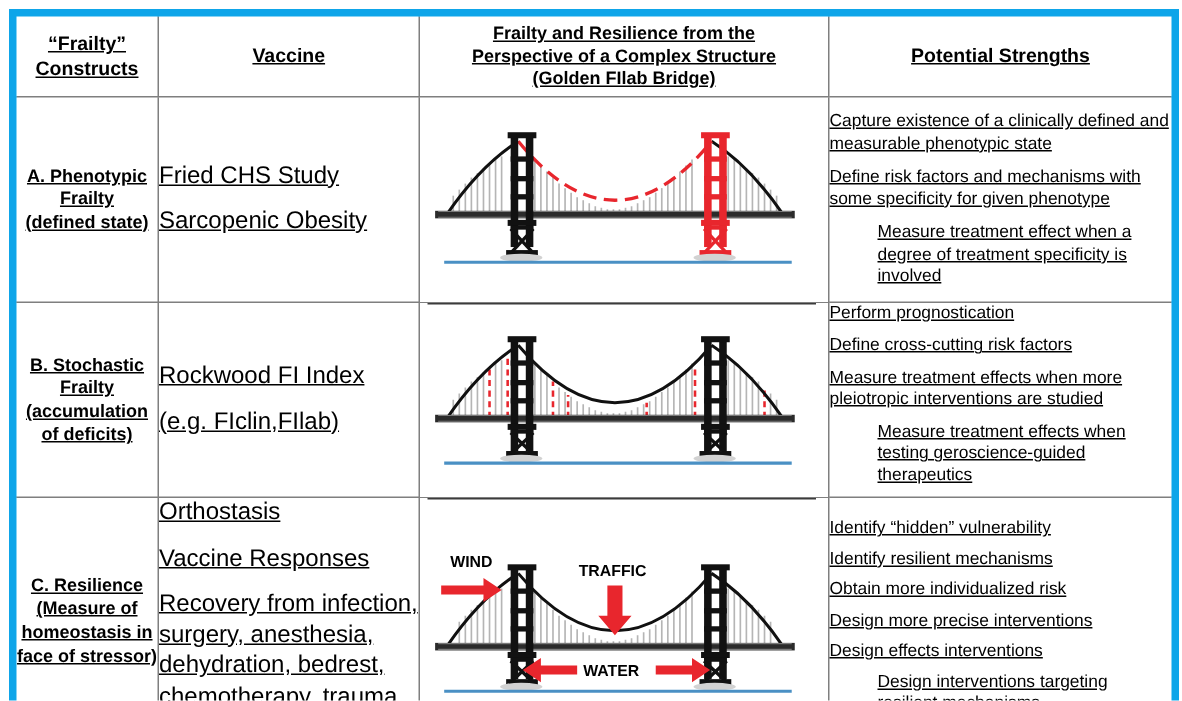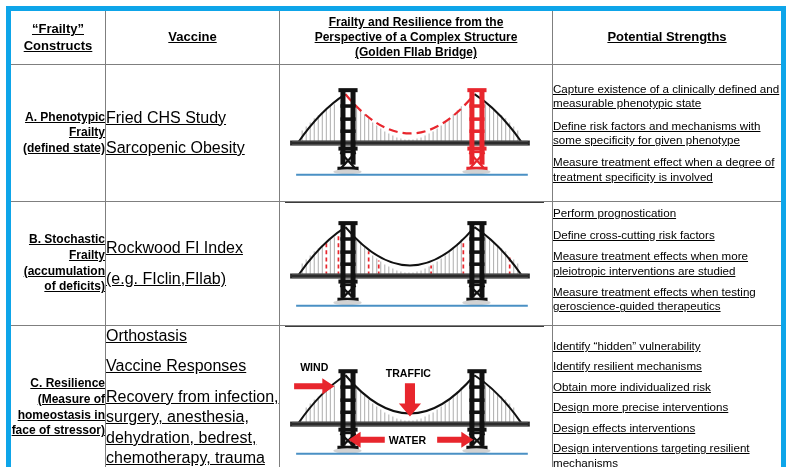--- a/index.html
+++ b/index.html
@@ -54,21 +54,21 @@
     font-size: 13px;
     line-height: 1.25;
     padding: 6px 4px 7px 4px;
     height: 56px;
     box-sizing: border-box;
   }
   .hdr-sm { font-size: 12px; }
 
   
   .construct {
-    text-align: right;
+    text-align: center;
     font-weight: bold;
     font-size: 12px;
     line-height: 1.3;
     padding: 4px 3px;
   }
 
   
   .examples {
     font-size: 16px;
     line-height: 1.28;
@@ -79,21 +79,21 @@
   .examples .ex-line:last-child { margin-bottom: 0; }
 
   
   .strengths {
     font-size: 11.6px;
     line-height: 1.25;
     padding: 7px 6px 7px 10px;
     vertical-align: middle;
   }
   .strengths .st-line { margin-bottom: 8px; }
-  .strengths .st-line:last-child { margin-bottom: 0; }
+  .strengths .st-line:last-child { margin-bottom: 0; margin-left: 32px; }
 
   .strengths.tight .st-line { margin-bottom: 7px; }
   .strengths.tightest .st-line { margin-bottom: 6px; }
 
   
   .bridge-cell {
     padding: 0;
     position: relative;
     vertical-align: middle;
     text-align: center;

